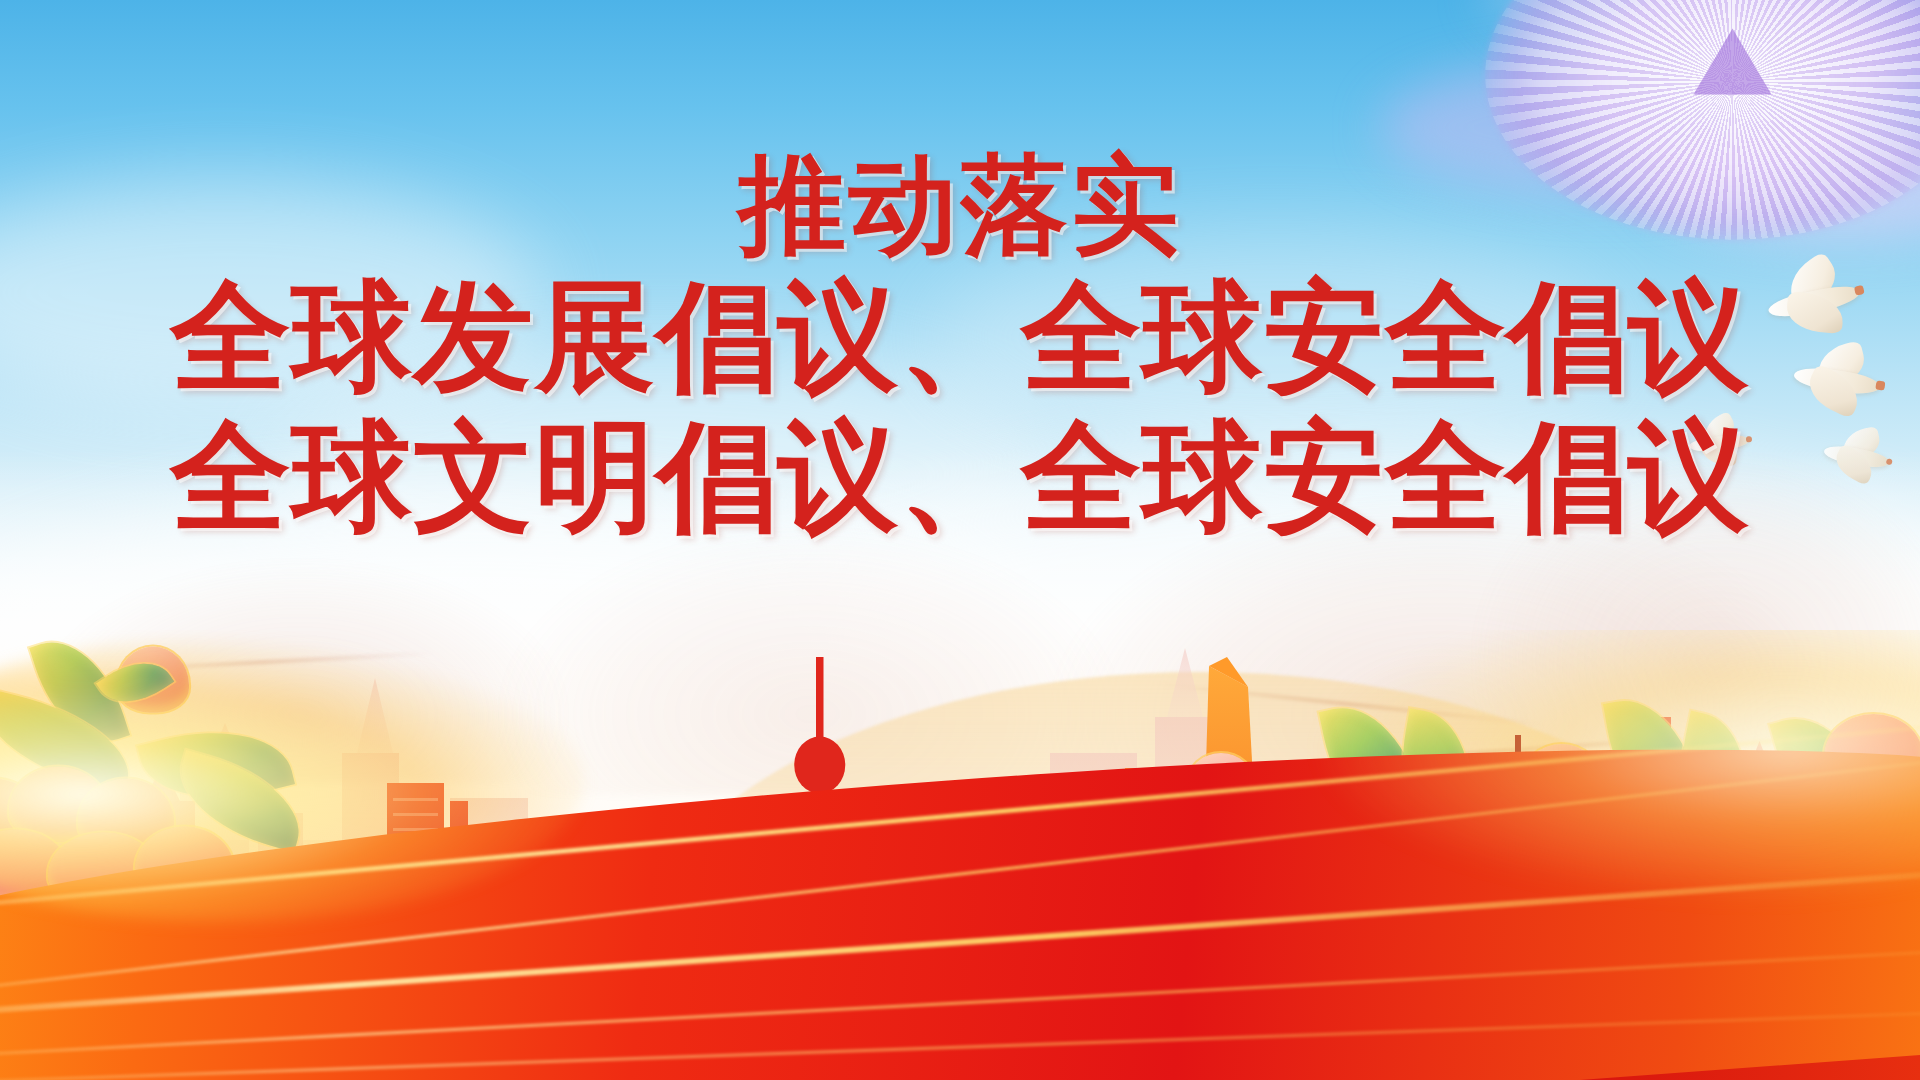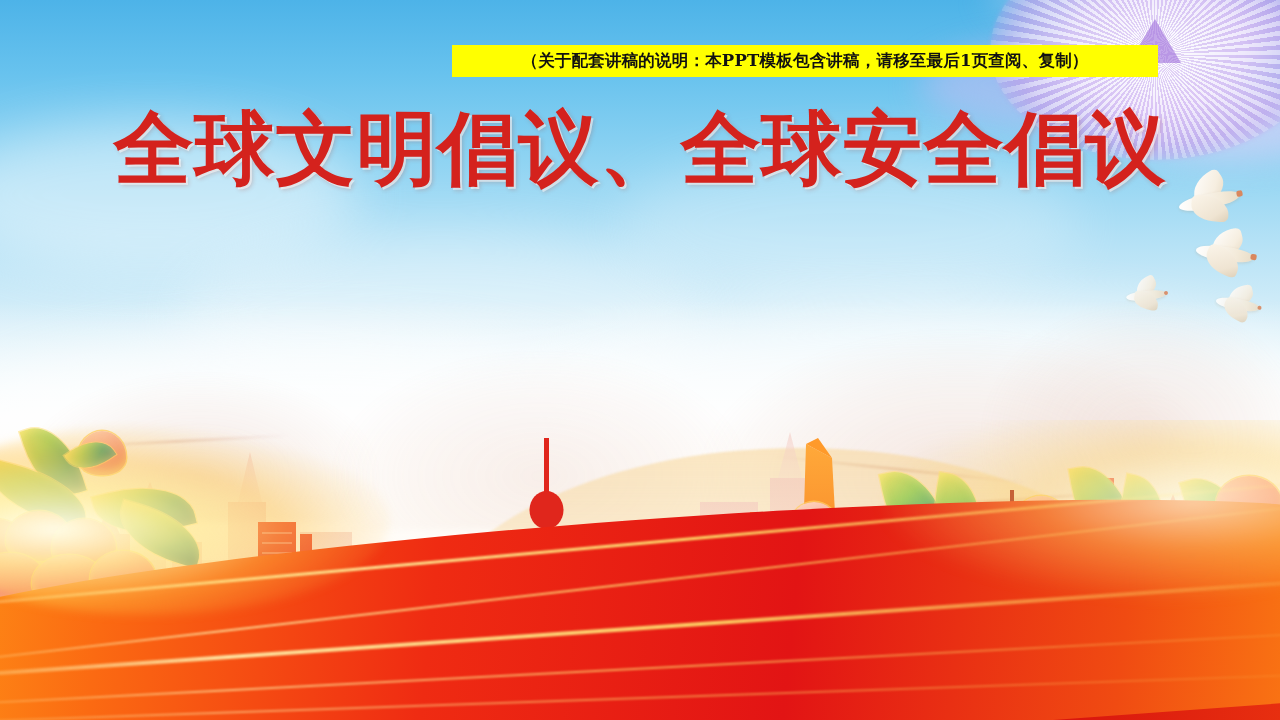--- a/index.html
+++ b/index.html
@@ -374,19 +374,20 @@
       <div class="wd"></div>
       <div class="beak"></div>
   </div>
   <div class="dove" style="left:1216px;top:288px;width:44px;height:30px;transform:rotate(10deg);opacity:.9">
     <div class="wu"></div>
       <div class="body"></div>
       <div class="wd"></div>
       <div class="beak"></div>
   </div>
 
-  <div class="note">（关于配套讲稿的说明：本PPT模板包含讲稿，请移至最后1页查阅、复制）</div>
 
   <div class="title">
+    <div class="tline t1">推动落实</div>
+    <div class="tline t2">全球发展倡议、全球安全倡议</div>
     <div class="tline t3">全球文明倡议、全球安全倡议</div>
   </div>
 
 </div>
 
 </body></html>

